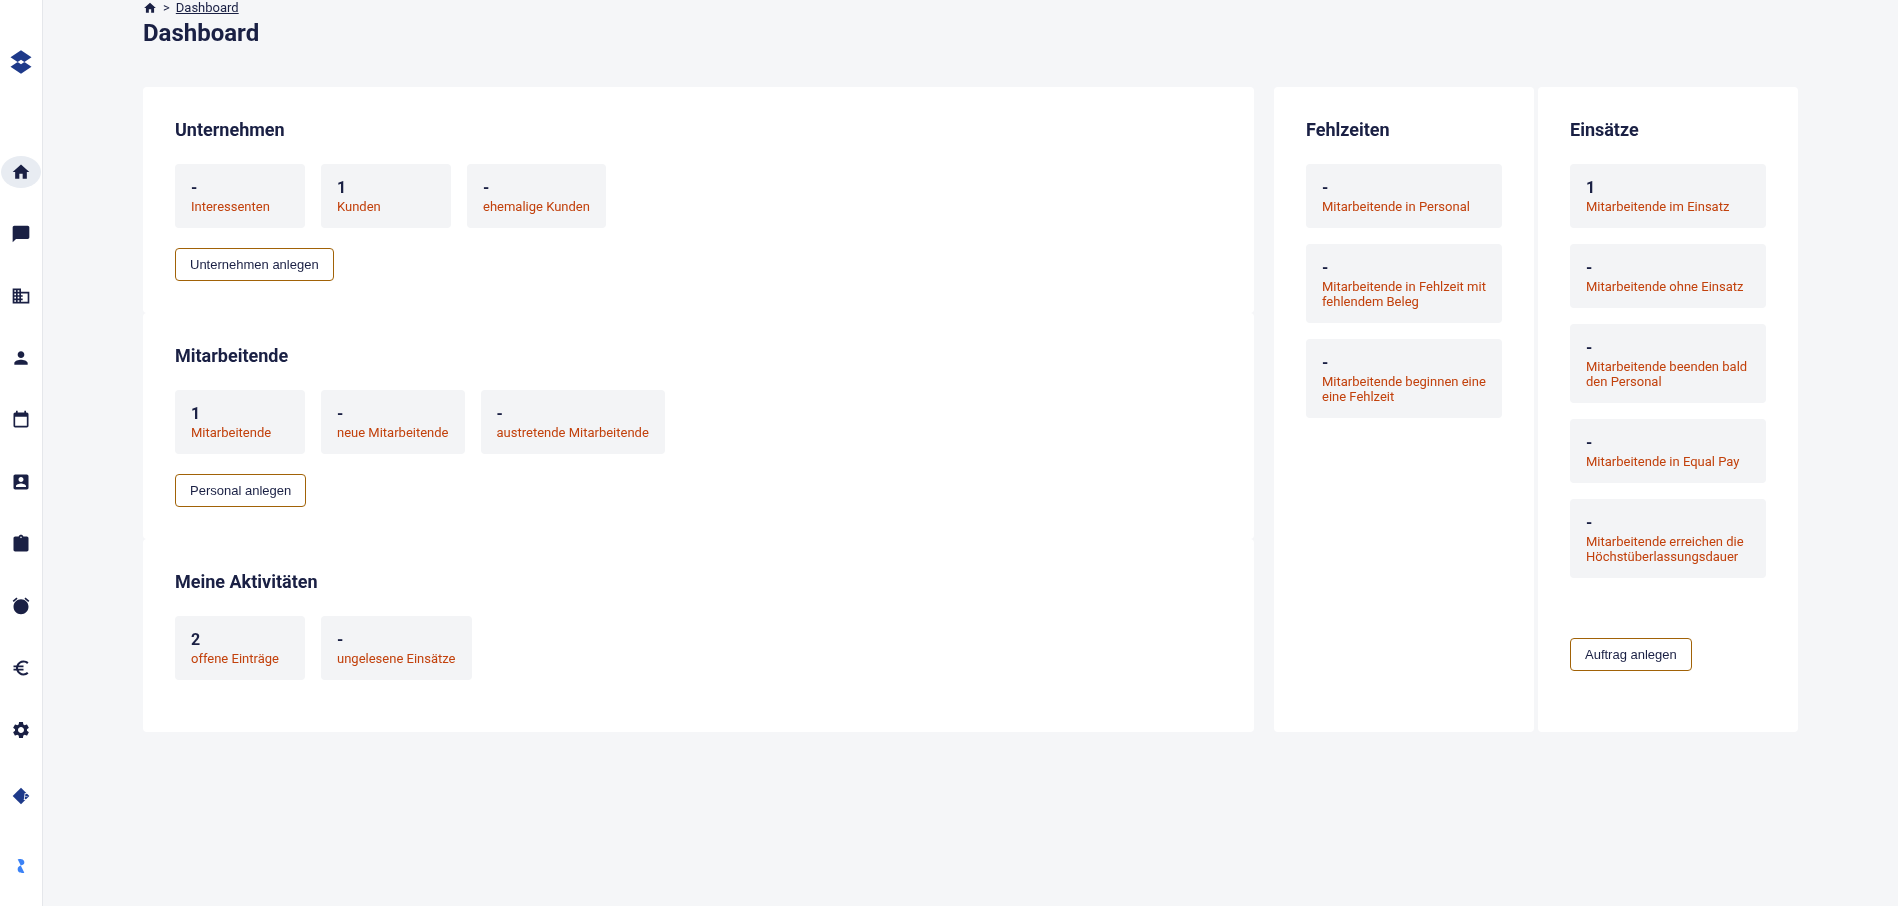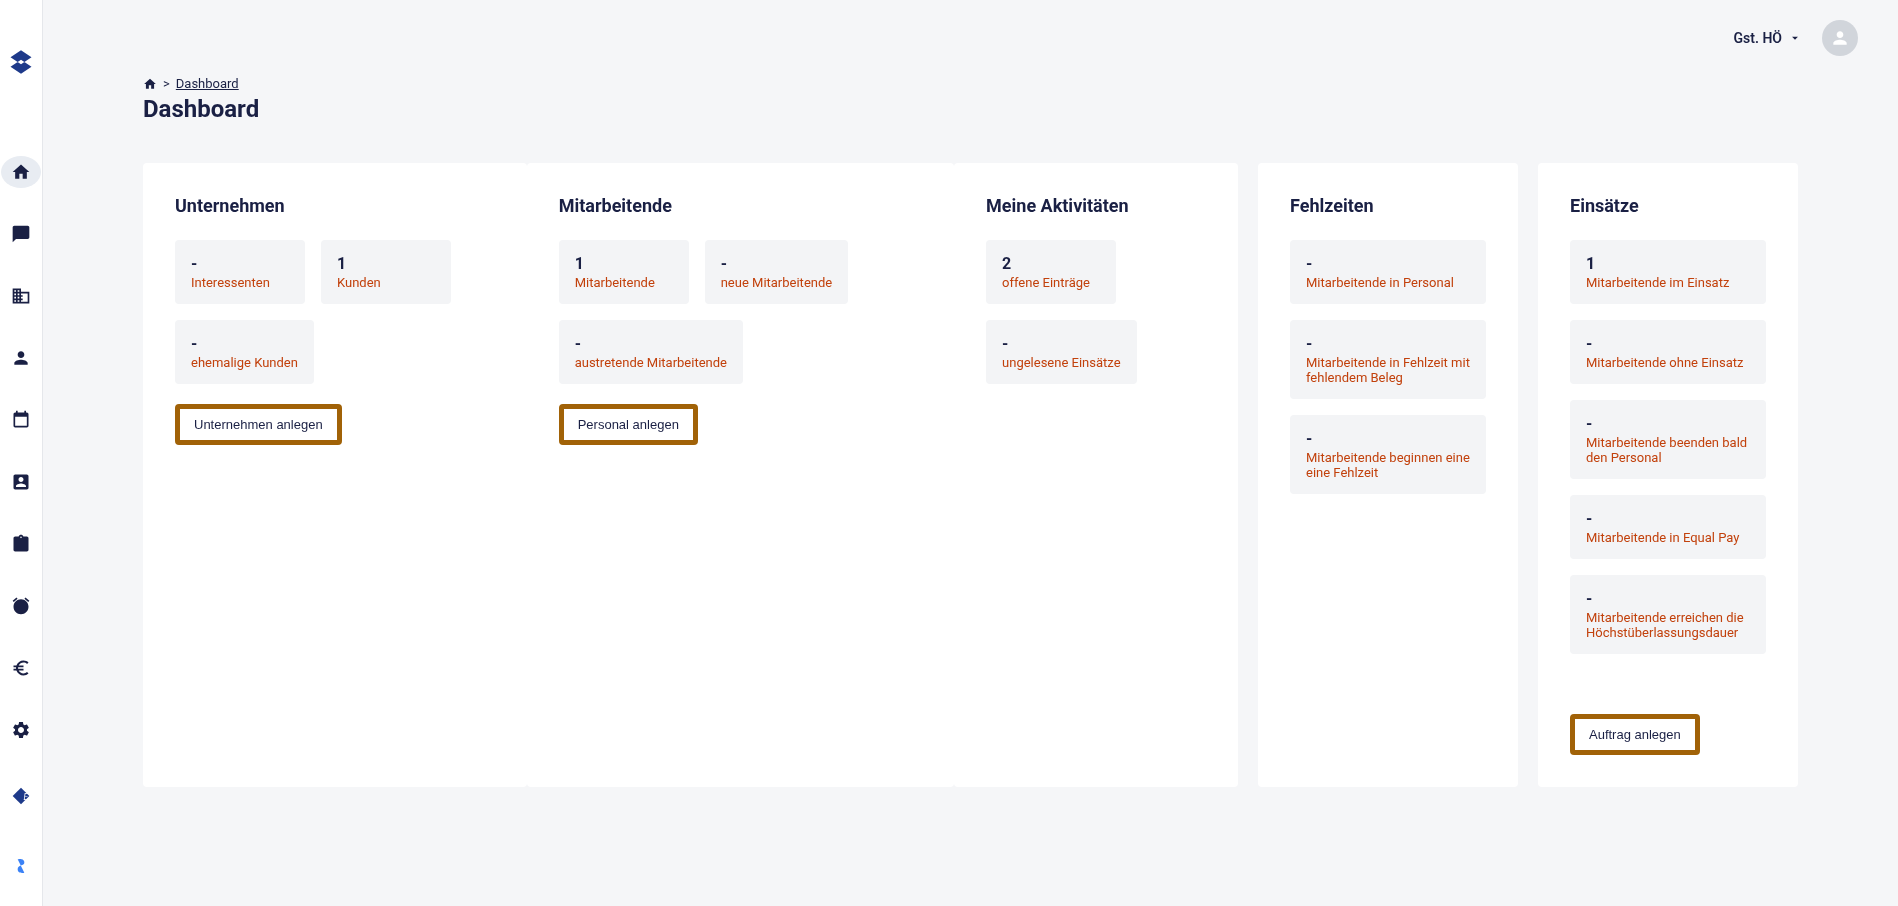--- a/index.html
+++ b/index.html
@@ -114,27 +114,27 @@
     }
     
     .dashboard-grid {
       display: flex;
       gap: 20px;
     }
     
     .left-col {
       flex: 1;
       display: flex;
-      flex-direction: row;
+      flex-direction: column;
       justify-content: space-between;
     }
     
     .right-cols {
       display: flex;
-      gap: 20px;
+      gap: 4px;
     }
     
     .card {
       background: #fff;
       border-radius: 4px;
       padding: 32px;
     }
     
     .card-fixed {
       width: 260px;
@@ -181,21 +181,21 @@
       margin-bottom: 2px;
     }
     
     .stat-label {
       font-size: 13px;
       color: #c2410c;
     }
     
     .btn-outline {
       background: #fff;
-      border: 5px solid #a16207;
+      border: 1px solid #a16207;
       border-radius: 4px;
       padding: 8px 14px;
       font-size: 13px;
       cursor: pointer;
       color: #1a2044;
     }
     
     .icon-svg { width: 20px; height: 20px; fill: currentColor; }
     
     .card-einsaetze .stat-col {
@@ -271,33 +271,20 @@
       </div>
       <div class="sidebar-item">
         <svg class="icon-svg" viewBox="0 0 24 24">
             <path fill="#3b82f6" d="M8 4c0 0 8-2 8 4 0 4-8 2-8 8 0 6 8 4 8 4"></path>
           </svg>
       </div>
     </div>
   </nav>
 
   <div class="main">
-    <div class="header">
-      <div class="user-dropdown">
-        <span>Gst. HÖ</span>
-        <svg width="14" height="14" viewBox="0 0 24 24">
-            <path fill="currentColor" d="M7 10l5 5 5-5z"></path>
-          </svg>
-      </div>
-      <div class="avatar">
-        <svg width="20" height="20" viewBox="0 0 24 24" fill="#fff">
-            <path d="M12 12c2.21 0 4-1.79 4-4s-1.79-4-4-4-4 1.79-4 4 1.79 4 4 4zm0 2c-2.67 0-8 1.34-8 4v2h16v-2c0-2.66-5.33-4-8-4z"></path>
-          </svg>
-      </div>
-    </div>
 
     <div class="content">
       <div class="breadcrumb">
         <svg width="14" height="14" viewBox="0 0 24 24" style="cursor:pointer;">
             <path fill="currentColor" d="M10 20v-6h4v6h5v-8h3L12 3 2 12h3v8z"></path>
           </svg>
         <span>&gt;</span>
         <a href="#">Dashboard</a>
       </div>
       <h1 class="page-title">Dashboard</h1>

